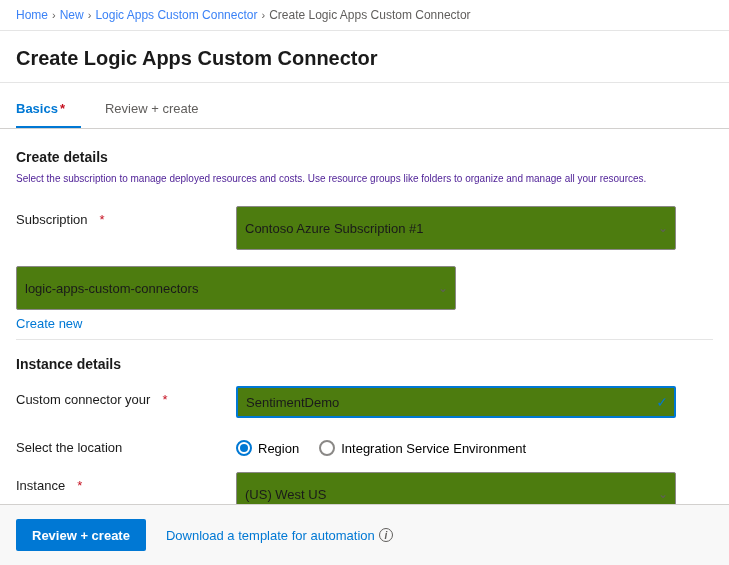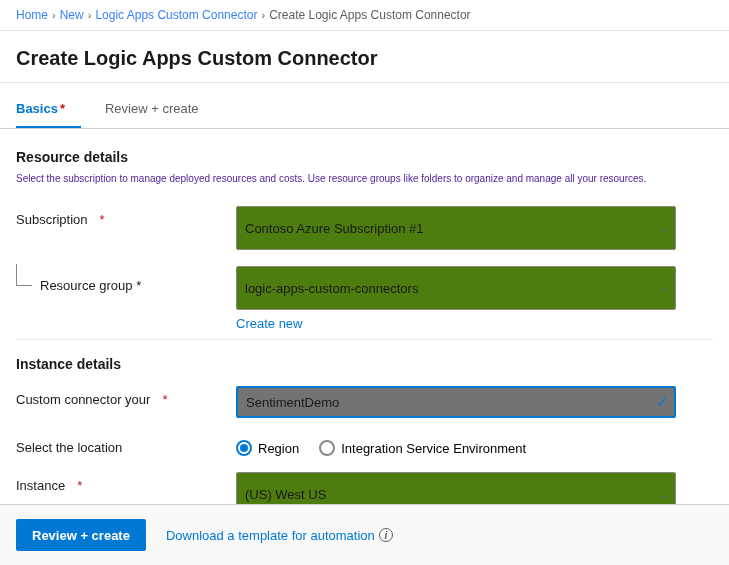--- a/index.html
+++ b/index.html
@@ -143,21 +143,21 @@
 
     
     .text-input {
       width: 100%;
       border: 1px solid #0078d4;
       border-radius: 2px;
       padding: 6px 46px 6px 8px;
       font-size: 13px;
       color: #1a1a1a;
       height: 32px;
-      background: #737373;
+      background: #4d7c0f;
       position: relative;
     }
     .input-container {
       position: relative;
     }
     .input-check {
       position: absolute;
       right: 8px;
       top: 50%;
       transform: translateY(-50%);
@@ -312,46 +312,39 @@
   <div class="tab active">
     <span>Basics</span><span class="required-star">*</span>
   </div>
   <div class="tab">
     <span>Review + create</span>
   </div>
 </div>
 
 <div class="content">
 
-  <div class="section-title">Resource details</div>
+  <div class="section-title">Create details</div>
   <div class="section-desc">Select the subscription to manage deployed resources and costs. Use resource groups like folders to organize and manage all your resources.</div>
 
   <div class="form-row">
     <div class="form-label">
       <span>Subscription</span>
       <span class="required-star">*</span>
     </div>
     <div class="form-control-wrap">
       <div class="dropdown-container">
         <select>
           <option>Contoso Azure Subscription #1</option>
         </select>
         <span class="dropdown-arrow">⌄</span>
       </div>
     </div>
   </div>
 
   <div class="resource-group-row">
-    <div class="rg-indent">
-      <div class="rg-indent-line"></div>
-      <span style="padding-top:6px;">
-        <span>Resource group</span>
-        <span class="required-star">*</span>
-      </span>
-    </div>
     <div class="form-control-wrap">
       <div class="dropdown-container">
         <select>
           <option>logic-apps-custom-connectors</option>
         </select>
         <span class="dropdown-arrow">⌄</span>
       </div>
       <a class="create-new-link">Create new</a>
     </div>
   </div>

